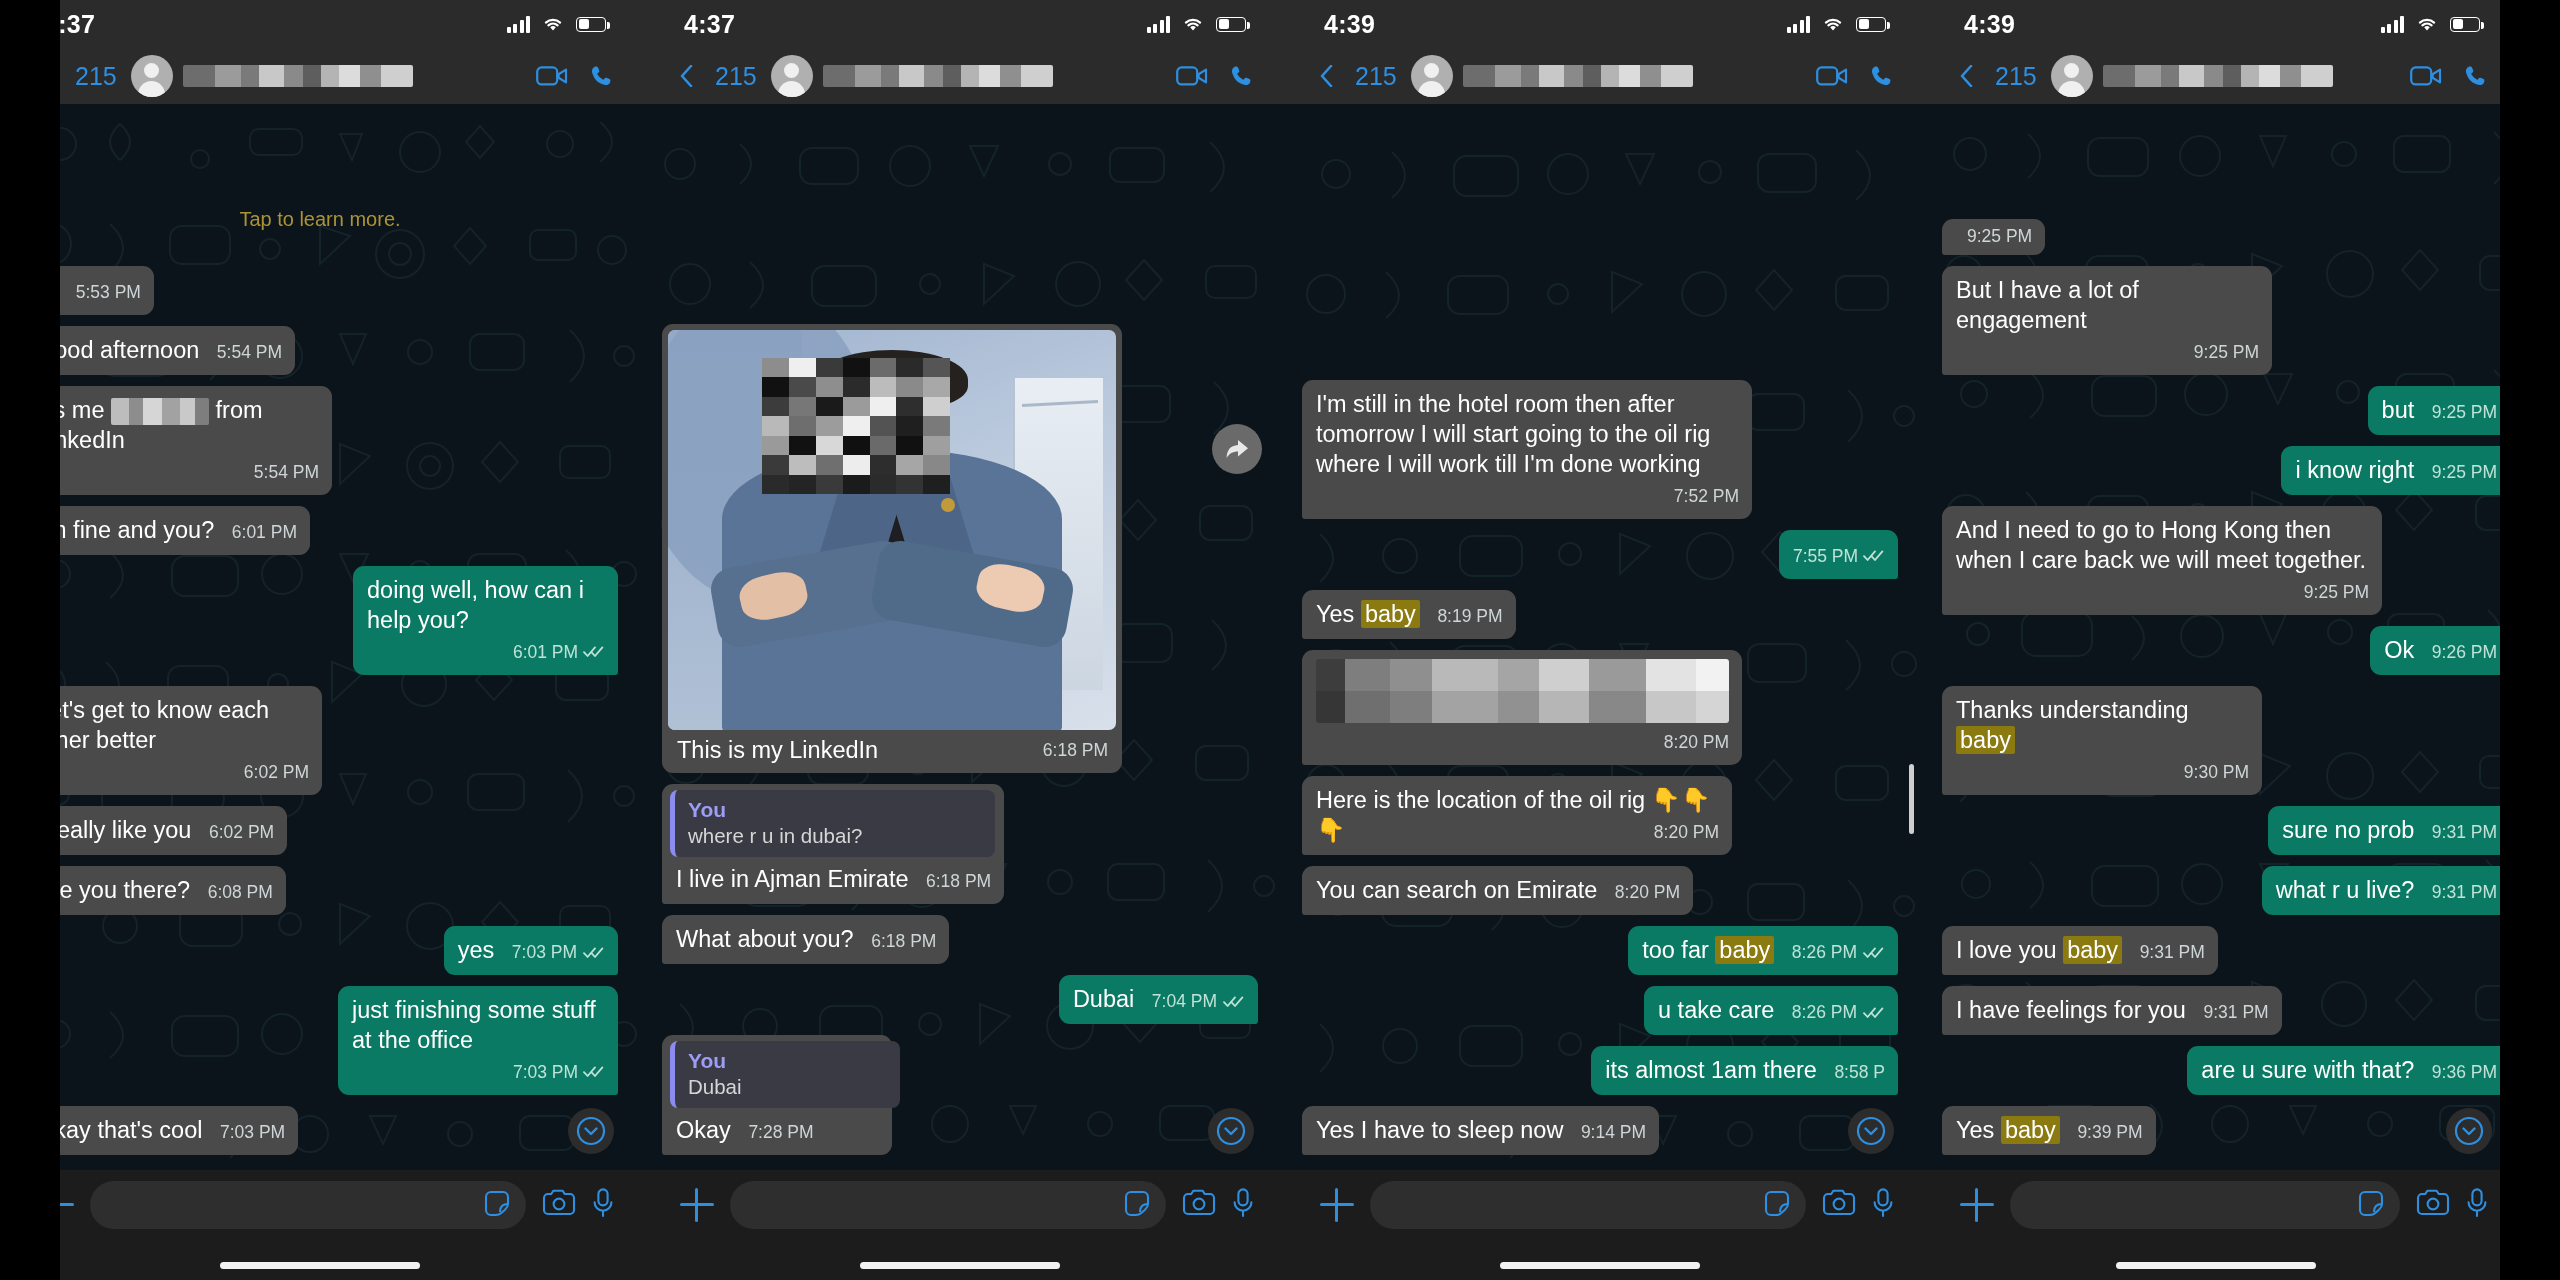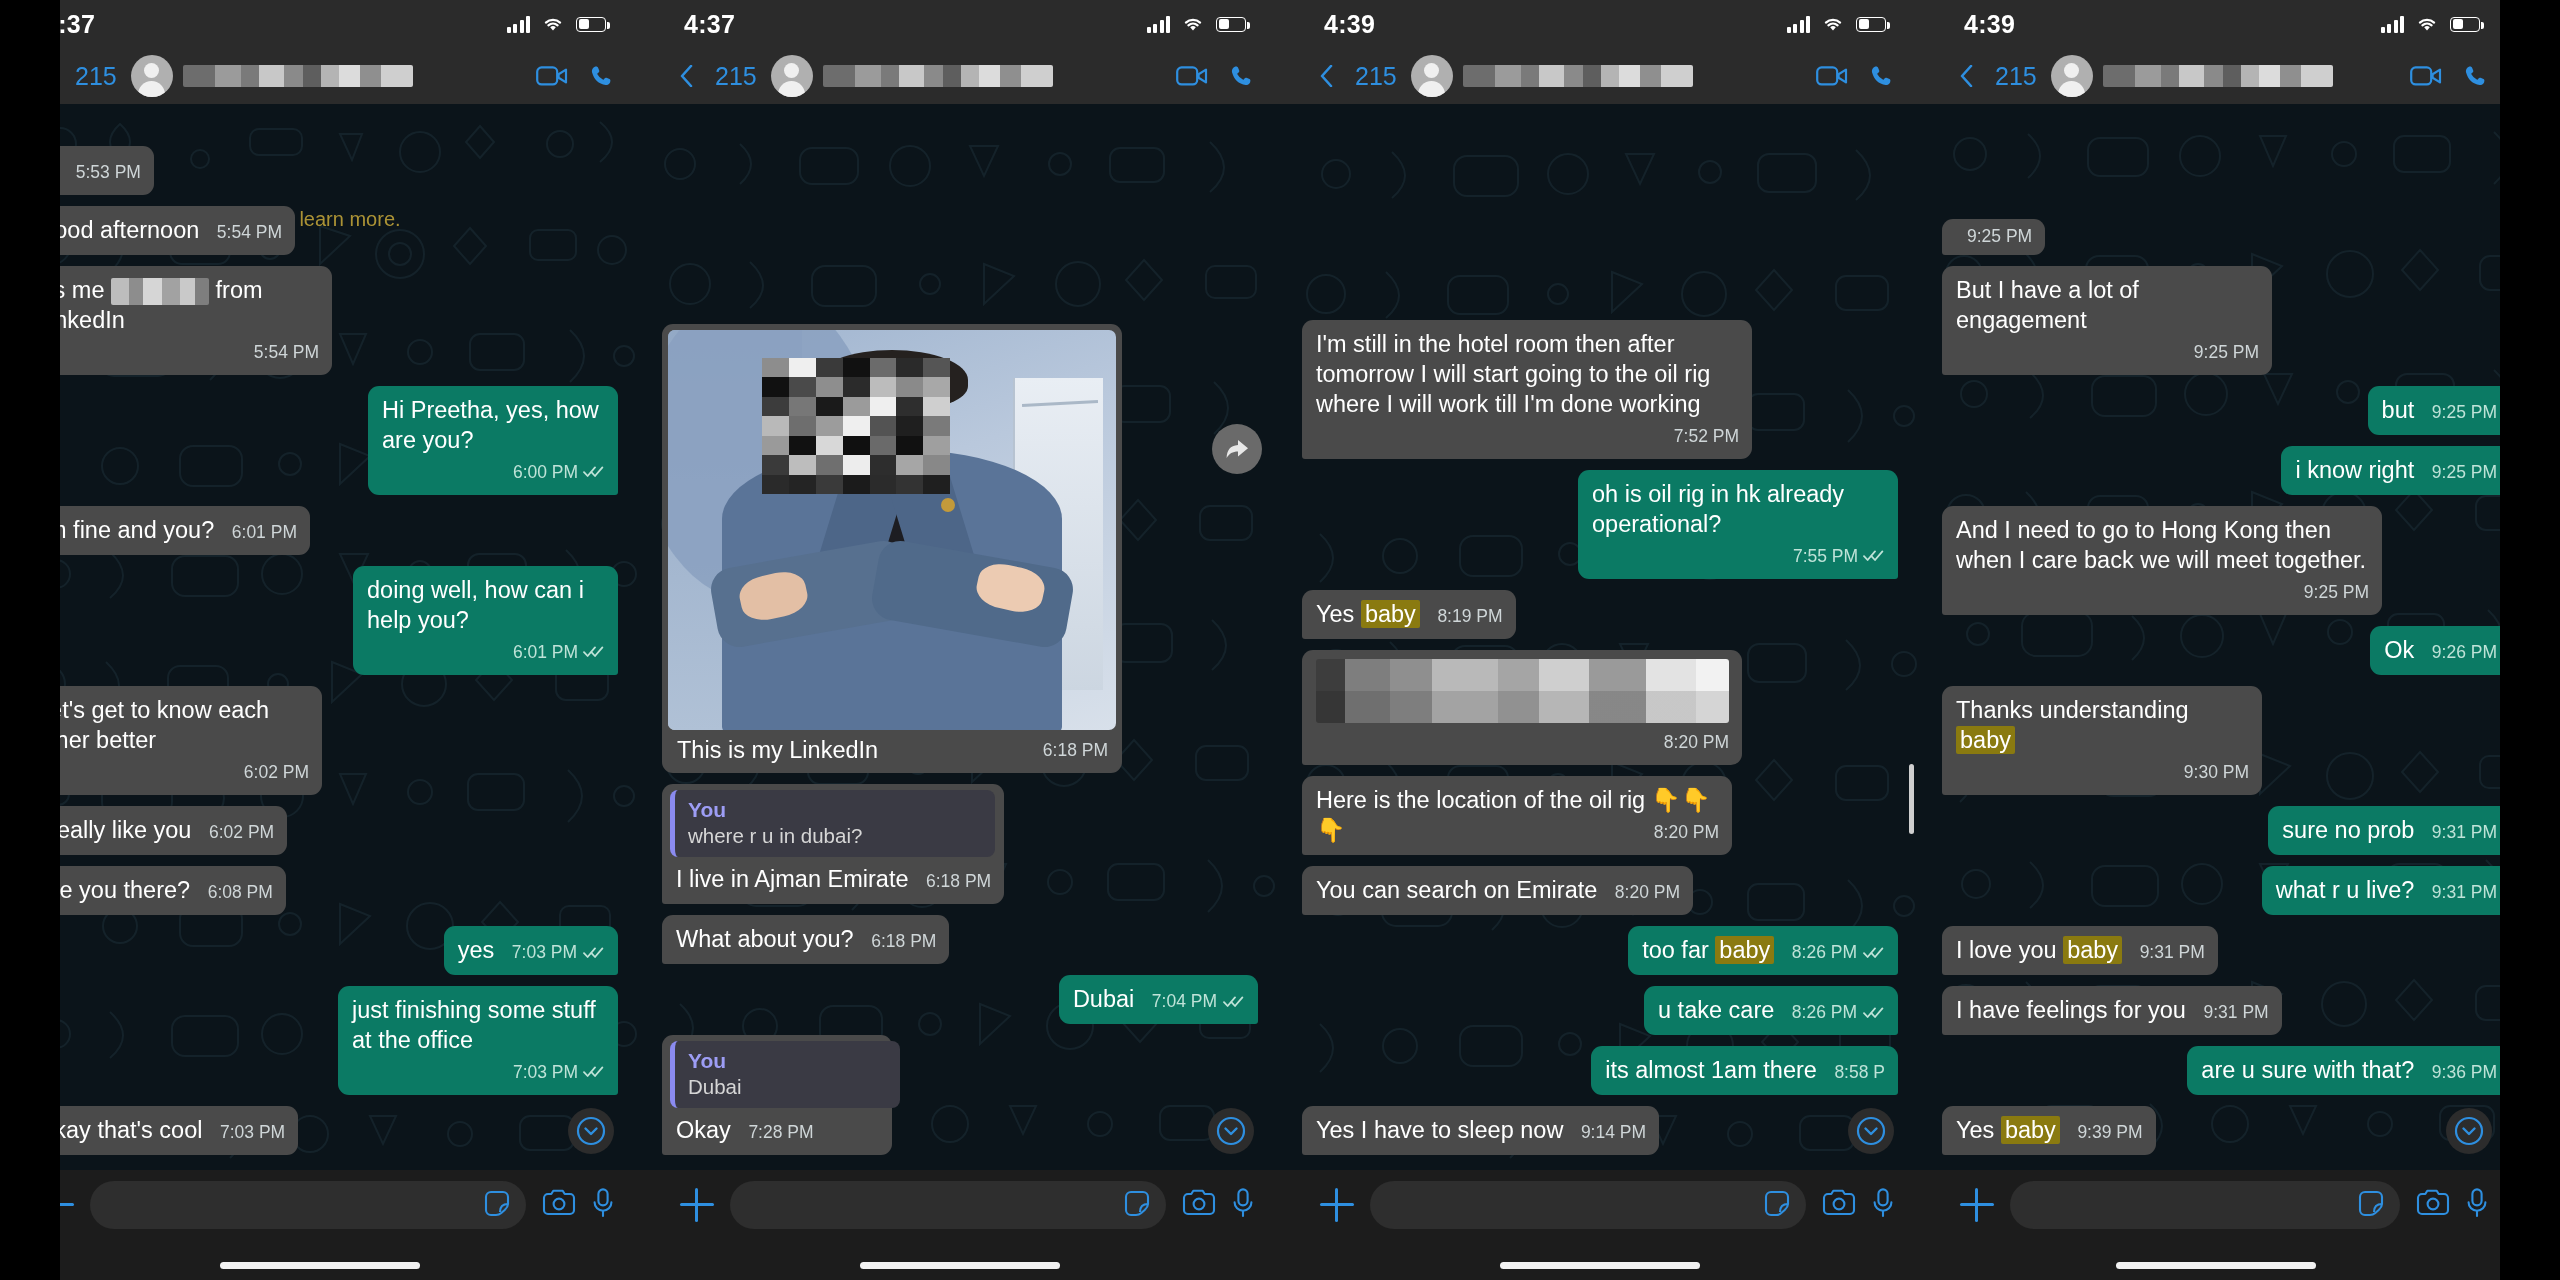--- a/index.html
+++ b/index.html
@@ -404,31 +404,20 @@
                 <span>5:54 PM</span>
               </span>
           </div>
         </div>
         <div class="row in">
           <div class="bubble in" style="max-width:310px">
             <span class="txt">It's me </span><span class="blurbar" style="width:98px"></span><span class="txt"> from LinkedIn</span>
             <span class="meta" style="display:block;text-align:right;margin:2px 0 0 0"><span>5:54 PM</span></span>
           </div>
         </div>
-        <div class="row out">
-          <div class="bubble out" style="max-width:250px">
-            <span class="txt">Hi Preetha, yes, how are you?</span>
-            <span class="meta" style="display:block;text-align:right;margin:2px 0 0 0"><span>6:00 PM</span>
-              <span class="ticks"><svg width="22" height="13" viewBox="0 0 22 13">
-                    <path d="M1 7.2 4.6 11 12 2.4" stroke="#bfe3d8" stroke-width="1.8" fill="none" stroke-linecap="round" stroke-linejoin="round"></path>
-                    <path d="M8.4 7.2 12 11 19.4 2.4" stroke="#bfe3d8" stroke-width="1.8" fill="none" stroke-linecap="round" stroke-linejoin="round"></path>
-                  </svg></span>
-            </span>
-          </div>
-        </div>
         <div class="row in">
           <div class="bubble in">
             <span class="txt">I'm fine and you?</span>
             <span class="meta">
                 <span>6:01 PM</span>
               </span>
           </div>
         </div>
         <div class="row out">
           <div class="bubble out" style="max-width:265px">
@@ -972,21 +961,20 @@
 
       <div class="msgs">
         <div class="row in">
           <div class="bubble in" style="max-width:450px">
             <span class="txt">I'm still in the hotel room then after tomorrow I will start going to the oil rig where I will work till I'm done working</span>
             <span class="meta" style="display:block;text-align:right;margin:2px 0 0 0"><span>7:52 PM</span></span>
           </div>
         </div>
         <div class="row out">
           <div class="bubble out" style="max-width:320px">
-            <span class="txt">oh is oil rig in hk already operational?</span>
             <span class="meta" style="display:block;text-align:right;margin:2px 0 0 0"><span>7:55 PM</span>
               <span class="ticks"><svg width="22" height="13" viewBox="0 0 22 13">
                     <path d="M1 7.2 4.6 11 12 2.4" stroke="#bfe3d8" stroke-width="1.8" fill="none" stroke-linecap="round" stroke-linejoin="round"></path>
                     <path d="M8.4 7.2 12 11 19.4 2.4" stroke="#bfe3d8" stroke-width="1.8" fill="none" stroke-linecap="round" stroke-linejoin="round"></path>
                   </svg></span>
             </span>
           </div>
         </div>
         <div class="row in">
           <div class="bubble in">

